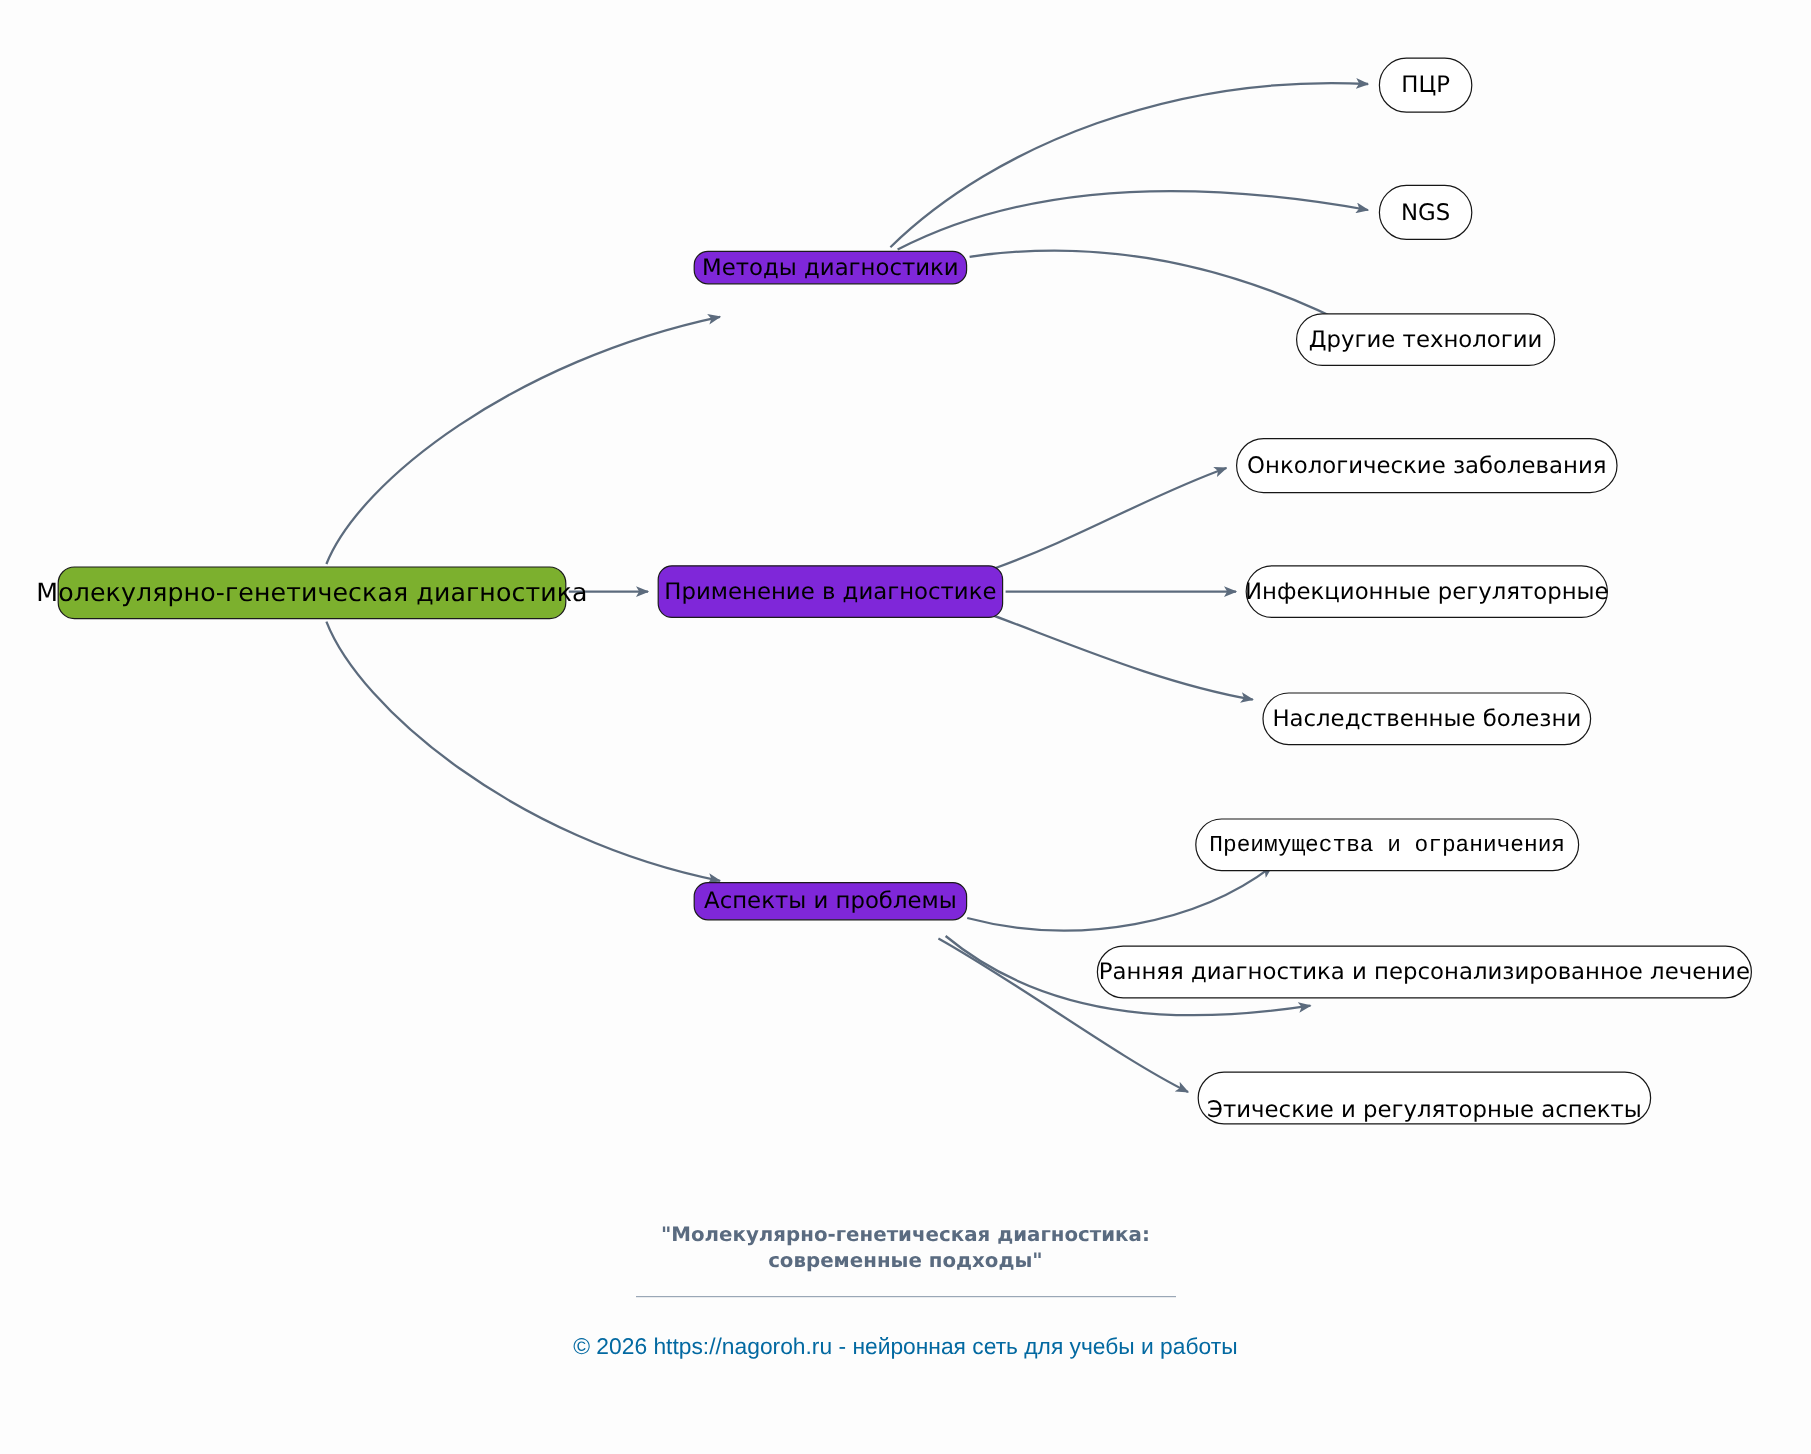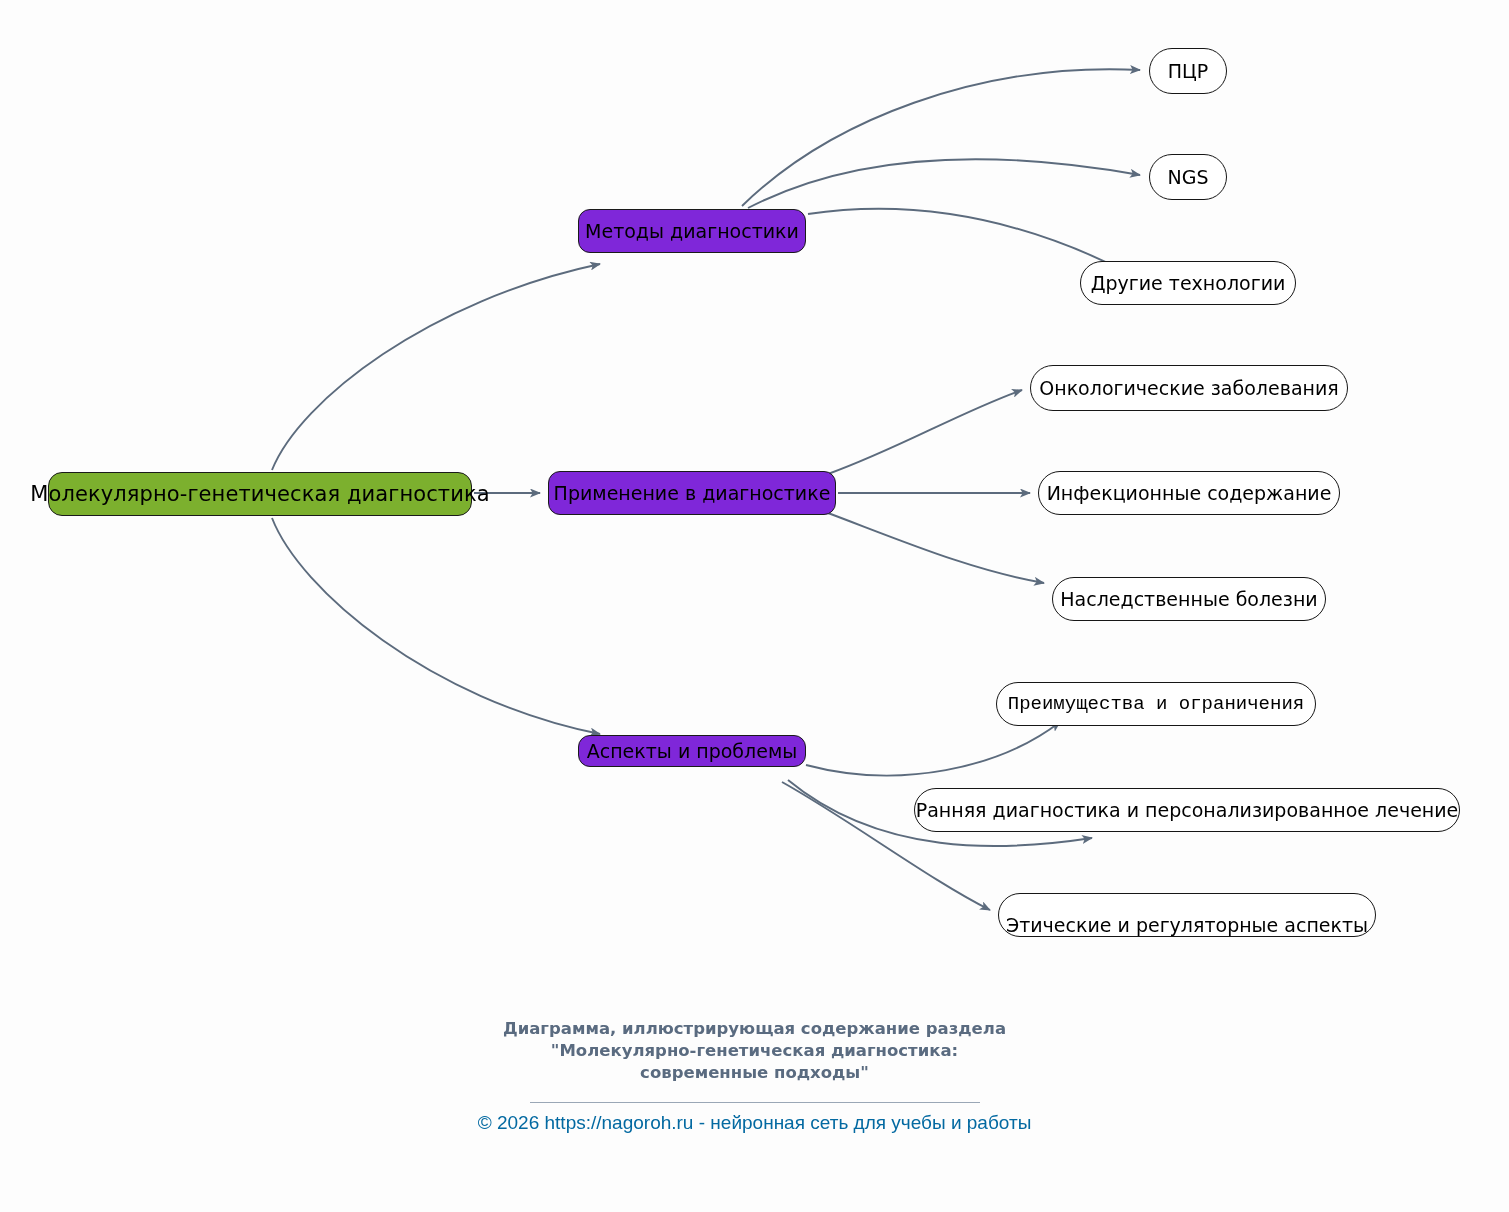--- a/index.html
+++ b/index.html
@@ -122,21 +122,21 @@
       <path d="M 806,765 C 900,790 1000,768 1060,722"></path>
       <path d="M 788,780 C 880,856 1000,852 1092,838"></path>
       <path d="M 782,782 C 850,820 930,880 990,910"></path>
     </g>
   </svg>
 
   <div class="node node-root" style="left:48px; top:472px; width:424px; height:44px;">
     <span>Молекулярно-генетическая диагностика</span>
   </div>
 
-  <div class="node node-branch" style="left:578px; top:209px; width:228px; height:44px;">
+  <div class="node node-branch" style="left:578px; top:209px; width:228px; height:28px;">
     <span>Методы диагностики</span>
   </div>
 
   <div class="node node-leaf" style="left:1149px; top:48px; width:78px; height:46px;">
     <span>ПЦР</span>
   </div>
 
   <div class="node node-leaf" style="left:1149px; top:154px; width:78px; height:46px;">
     <span>NGS</span>
   </div>
@@ -147,21 +147,21 @@
 
   <div class="node node-leaf" style="left:1080px; top:261px; width:216px; height:44px;">
     <span>Другие технологии</span>
   </div>
 
   <div class="node node-leaf" style="left:1030px; top:365px; width:318px; height:46px;">
     <span>Онкологические заболевания</span>
   </div>
 
   <div class="node node-leaf" style="left:1038px; top:471px; width:302px; height:44px;">
-    <span>Инфекционные содержание</span>
+    <span>Инфекционные регуляторные</span>
   </div>
 
   <div class="node node-leaf" style="left:1052px; top:577px; width:274px; height:44px;">
     <span>Наследственные болезни</span>
   </div>
 
   <div class="node node-branch" style="left:578px; top:735px; width:228px; height:32px;">
     <span>Аспекты и проблемы</span>
   </div>
 
@@ -171,21 +171,20 @@
 
   <div class="node node-leaf" style="left:914px; top:788px; width:546px; height:44px;">
     <span>Ранняя диагностика и персонализированное лечение</span>
   </div>
 
   <div class="node node-leaf" style="left:998px; top:893px; width:378px; height:44px;align-items:flex-end;">
     <span>Этические и регуляторные аспекты</span>
   </div>
 
   <div id="caption">
-    <div class="cap-line">Диаграмма, иллюстрирующая содержание раздела</div>
     <div class="cap-line">"Молекулярно-генетическая диагностика:</div>
     <div class="cap-line">современные подходы"</div>
     <div id="caption-rule"></div>
   </div>
 
   <div id="footer">© 2026 https://nagoroh.ru - нейронная сеть для учебы и работы</div>
 
 </div>
 
 </body></html>

